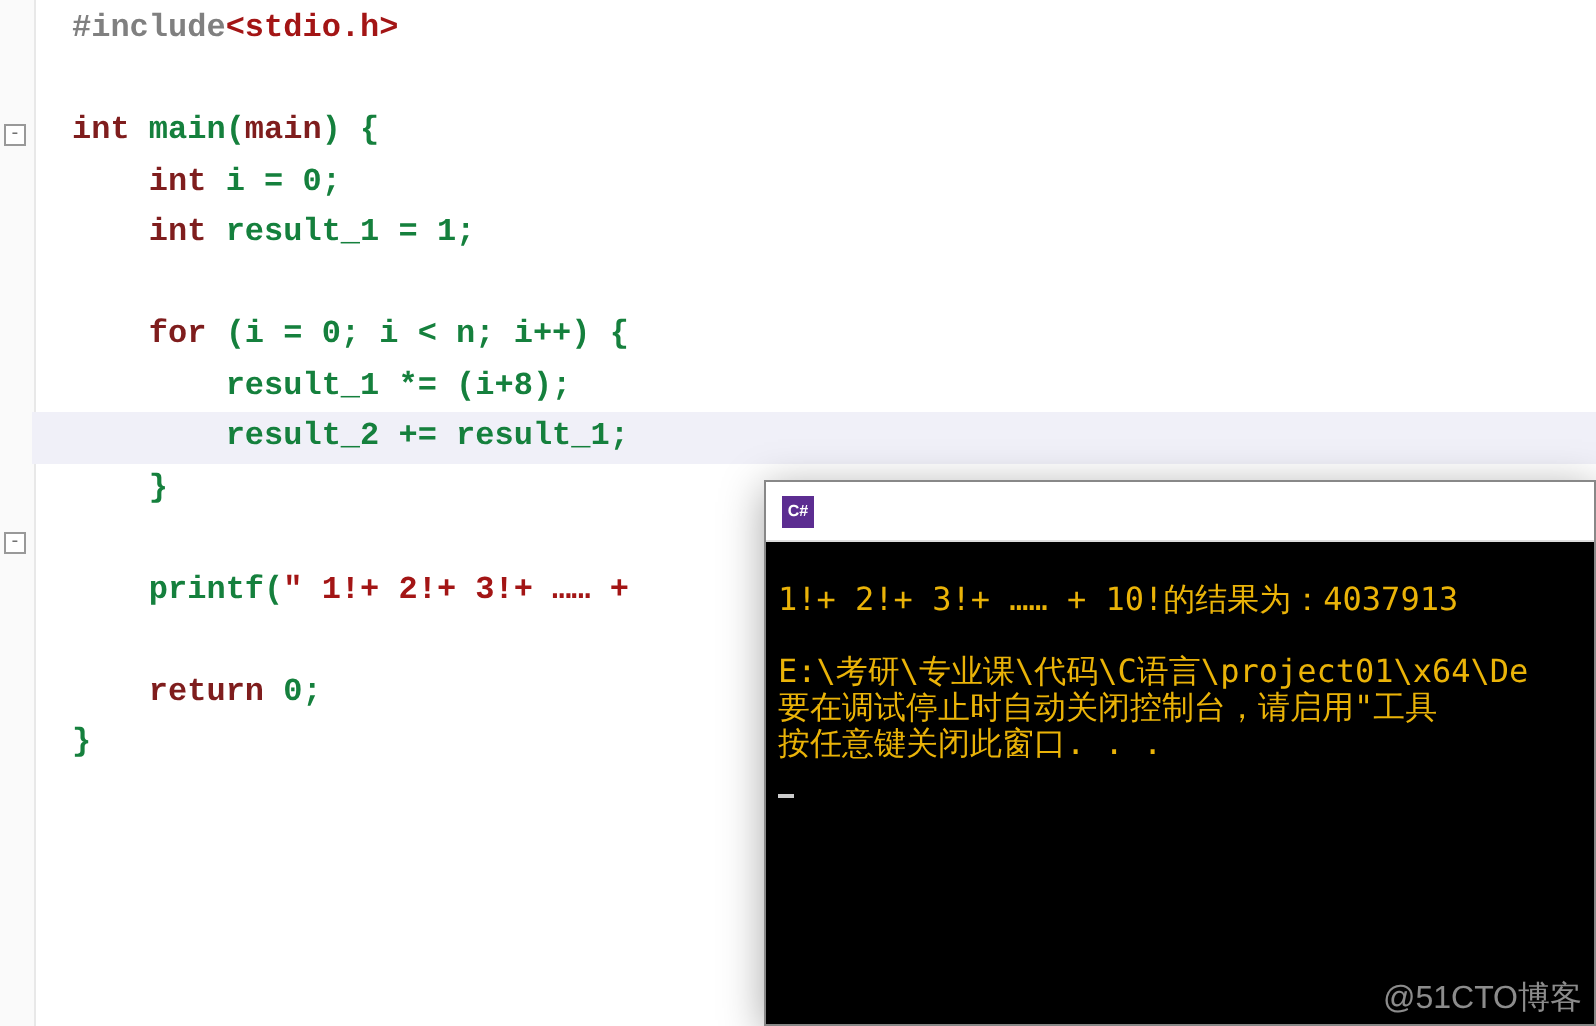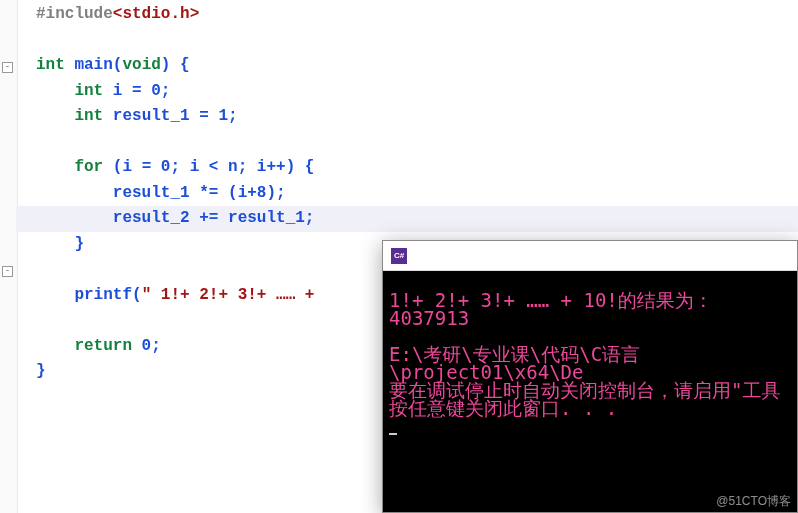--- a/index.html
+++ b/index.html
@@ -53,23 +53,23 @@
       white-space: pre;
     }
     .line.highlight {
       background: #f0f0f8;
       margin-left: -20px;
       padding-left: 20px;
       width: 798px;
     }
     .pp  { color: #808080; }
     .inc { color: #a31515; }
-    .kw  { color: #15803d; }
+    .kw  { color: #7f1d1d; }
     .str { color: #a31515; }
-    .txt { color: #1d4ed8; }
+    .txt { color: #15803d; }
 
     .console-window {
       position: absolute;
       left: 382px;
       top: 240px;
       width: 416px;
       height: 273px;
       box-shadow: 0 4px 20px rgba(0,0,0,0.35);
       border: 1px solid #888;
       background: #fff;
@@ -92,57 +92,57 @@
       margin-right: 6px;
       display: flex;
       align-items: center;
       justify-content: center;
       font-size: 8px;
       color: #fff;
       font-weight: bold;
     }
     .console-body {
       background: #000000;
-      color: #ec4899;
+      color: #eab308;
       height: calc(100% - 30px);
       padding: 2px 6px;
       font-family: "NSimSun", "SimSun", Consolas, monospace;
-      font-size: 19px;
+      font-size: 16px;
       line-height: 18px;
       white-space: pre-wrap;
       overflow: hidden;
     }
     .cursor {
       display: inline-block;
       width: 8px;
       height: 2px;
       background: #ccc;
       vertical-align: bottom;
     }
     .watermark {
       position: absolute;
       right: 6px;
       bottom: 2px;
       font-family: sans-serif;
-      font-size: 12px;
+      font-size: 16px;
       color: rgba(255,255,255,0.55);
     }
   </style>
 </head>
 <body>
 
 <div class="code-area">
   <div class="gutter">
     <div class="fold" style="top:62px">-</div>
     <div class="fold" style="top:266px">-</div>
   </div>
   <div class="code-lines">
     <div class="line"><span class="pp">#include</span><span class="inc">&lt;stdio.h&gt;</span></div>
     <div class="line"> </div>
-    <div class="line"><span class="kw">int</span><span class="txt"> main(</span><span class="kw">void</span><span class="txt">) {</span></div>
+    <div class="line"><span class="kw">int</span><span class="txt"> main(</span><span class="kw">main</span><span class="txt">) {</span></div>
     <div class="line">    <span class="kw">int</span><span class="txt"> i = 0;</span></div>
     <div class="line">    <span class="kw">int</span><span class="txt"> result_1 = 1;</span></div>
     <div class="line"> </div>
     <div class="line">    <span class="kw">for</span><span class="txt"> (i = 0; i &lt; n; i++) {</span></div>
     <div class="line"><span class="txt">        result_1 *= (i+8);</span></div>
     <div class="line highlight"><span class="txt">        result_2 += result_1;</span></div>
     <div class="line"><span class="txt">    }</span></div>
     <div class="line"> </div>
     <div class="line"><span class="txt">    printf(</span><span class="str">" 1!+ 2!+ 3!+ …… + </span></div>
     <div class="line"> </div>

